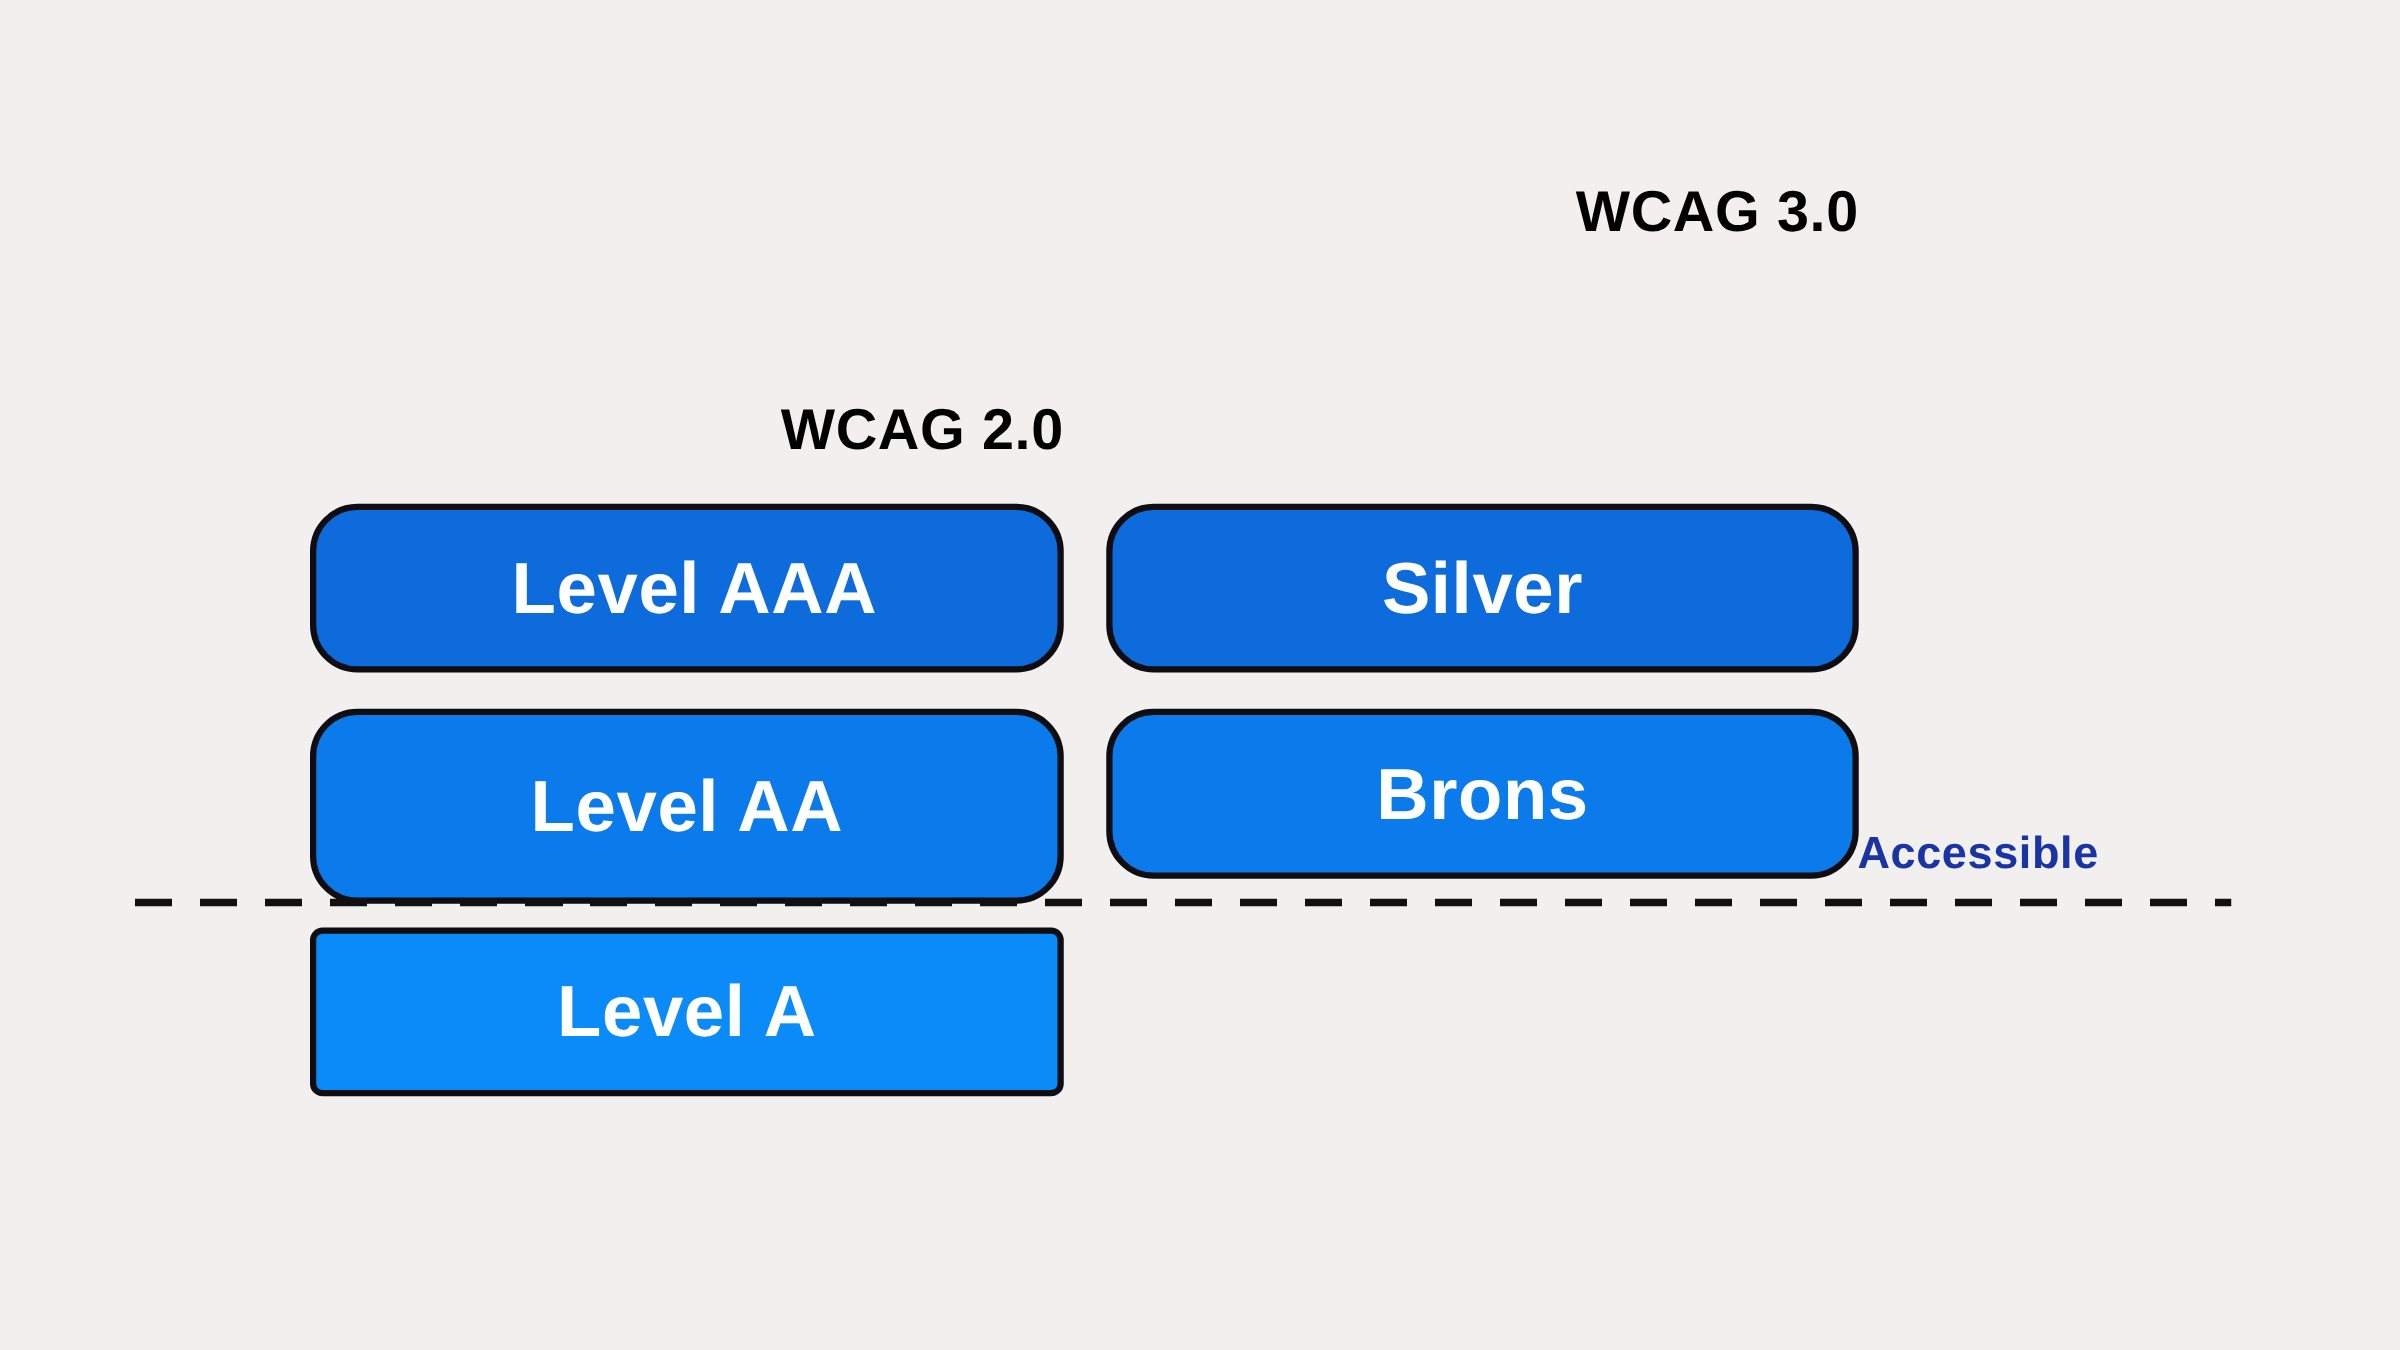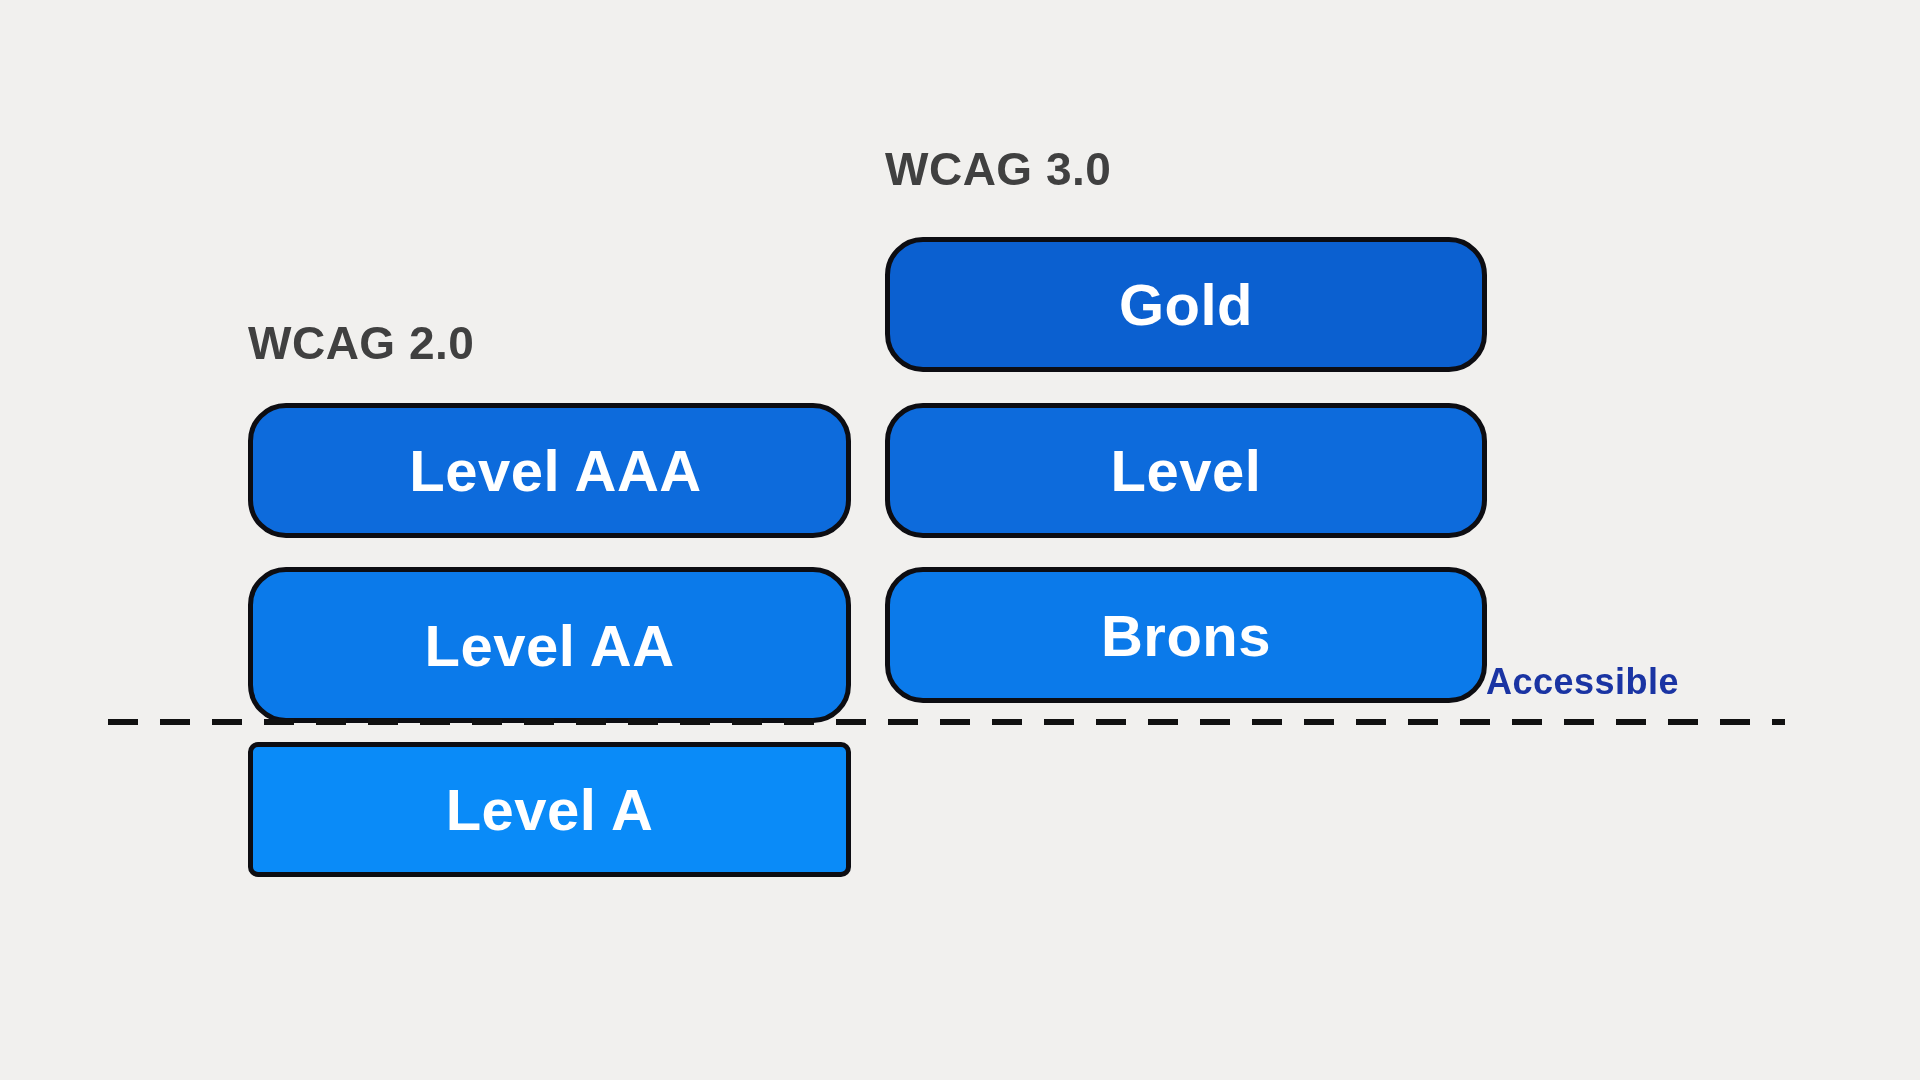--- a/index.html
+++ b/index.html
@@ -10,25 +10,25 @@
     overflow: hidden;
     background: #f1f0ee;
   }
   .canvas {
     position: absolute;
     inset: 0;
     background: #f1f0ee;
   }
   .col-heading {
     position: absolute;
-    text-align: left;
+    text-align: right;
     font-weight: 700;
     font-size: 46px;
     line-height: 46px;
-    color: #404040;
+    color: #000000;
     letter-spacing: 0.5px;
   }
   .heading-wcag2 { left: 248px; width: 603px; top: 320px; }
   .heading-wcag3 { left: 885px; width: 602px; top: 146px; }
   .pill {
     position: absolute;
     border: 5px solid #0d0d12;
     border-radius: 38px;
     display: flex;
     align-items: center;
@@ -71,30 +71,27 @@
 </style>
 </head>
 <body>
 
 <div class="canvas">
 
   <div class="col-heading heading-wcag2">WCAG 2.0</div>
 
   <div class="col-heading heading-wcag3">WCAG 3.0</div>
 
-  <div class="pill pill-gold" style="background-color: rgb(11, 96, 208);">
-    <span class="pill-label">Gold</span>
-  </div>
 
   <div class="pill pill-level-aaa" style="background-color: rgb(13, 107, 220);">
     <span class="pill-label">Level AAA</span>
   </div>
 
   <div class="pill pill-silver" style="background-color: rgb(13, 107, 220);">
-    <span class="pill-label">Level</span>
+    <span class="pill-label">Silver</span>
   </div>
 
   <div class="pill pill-level-aa" style="background-color: rgb(11, 122, 234);">
     <span class="pill-label">Level AA</span>
   </div>
 
   <div class="pill pill-brons" style="background-color: rgb(11, 122, 234);">
     <span class="pill-label">Brons</span>
   </div>
 

